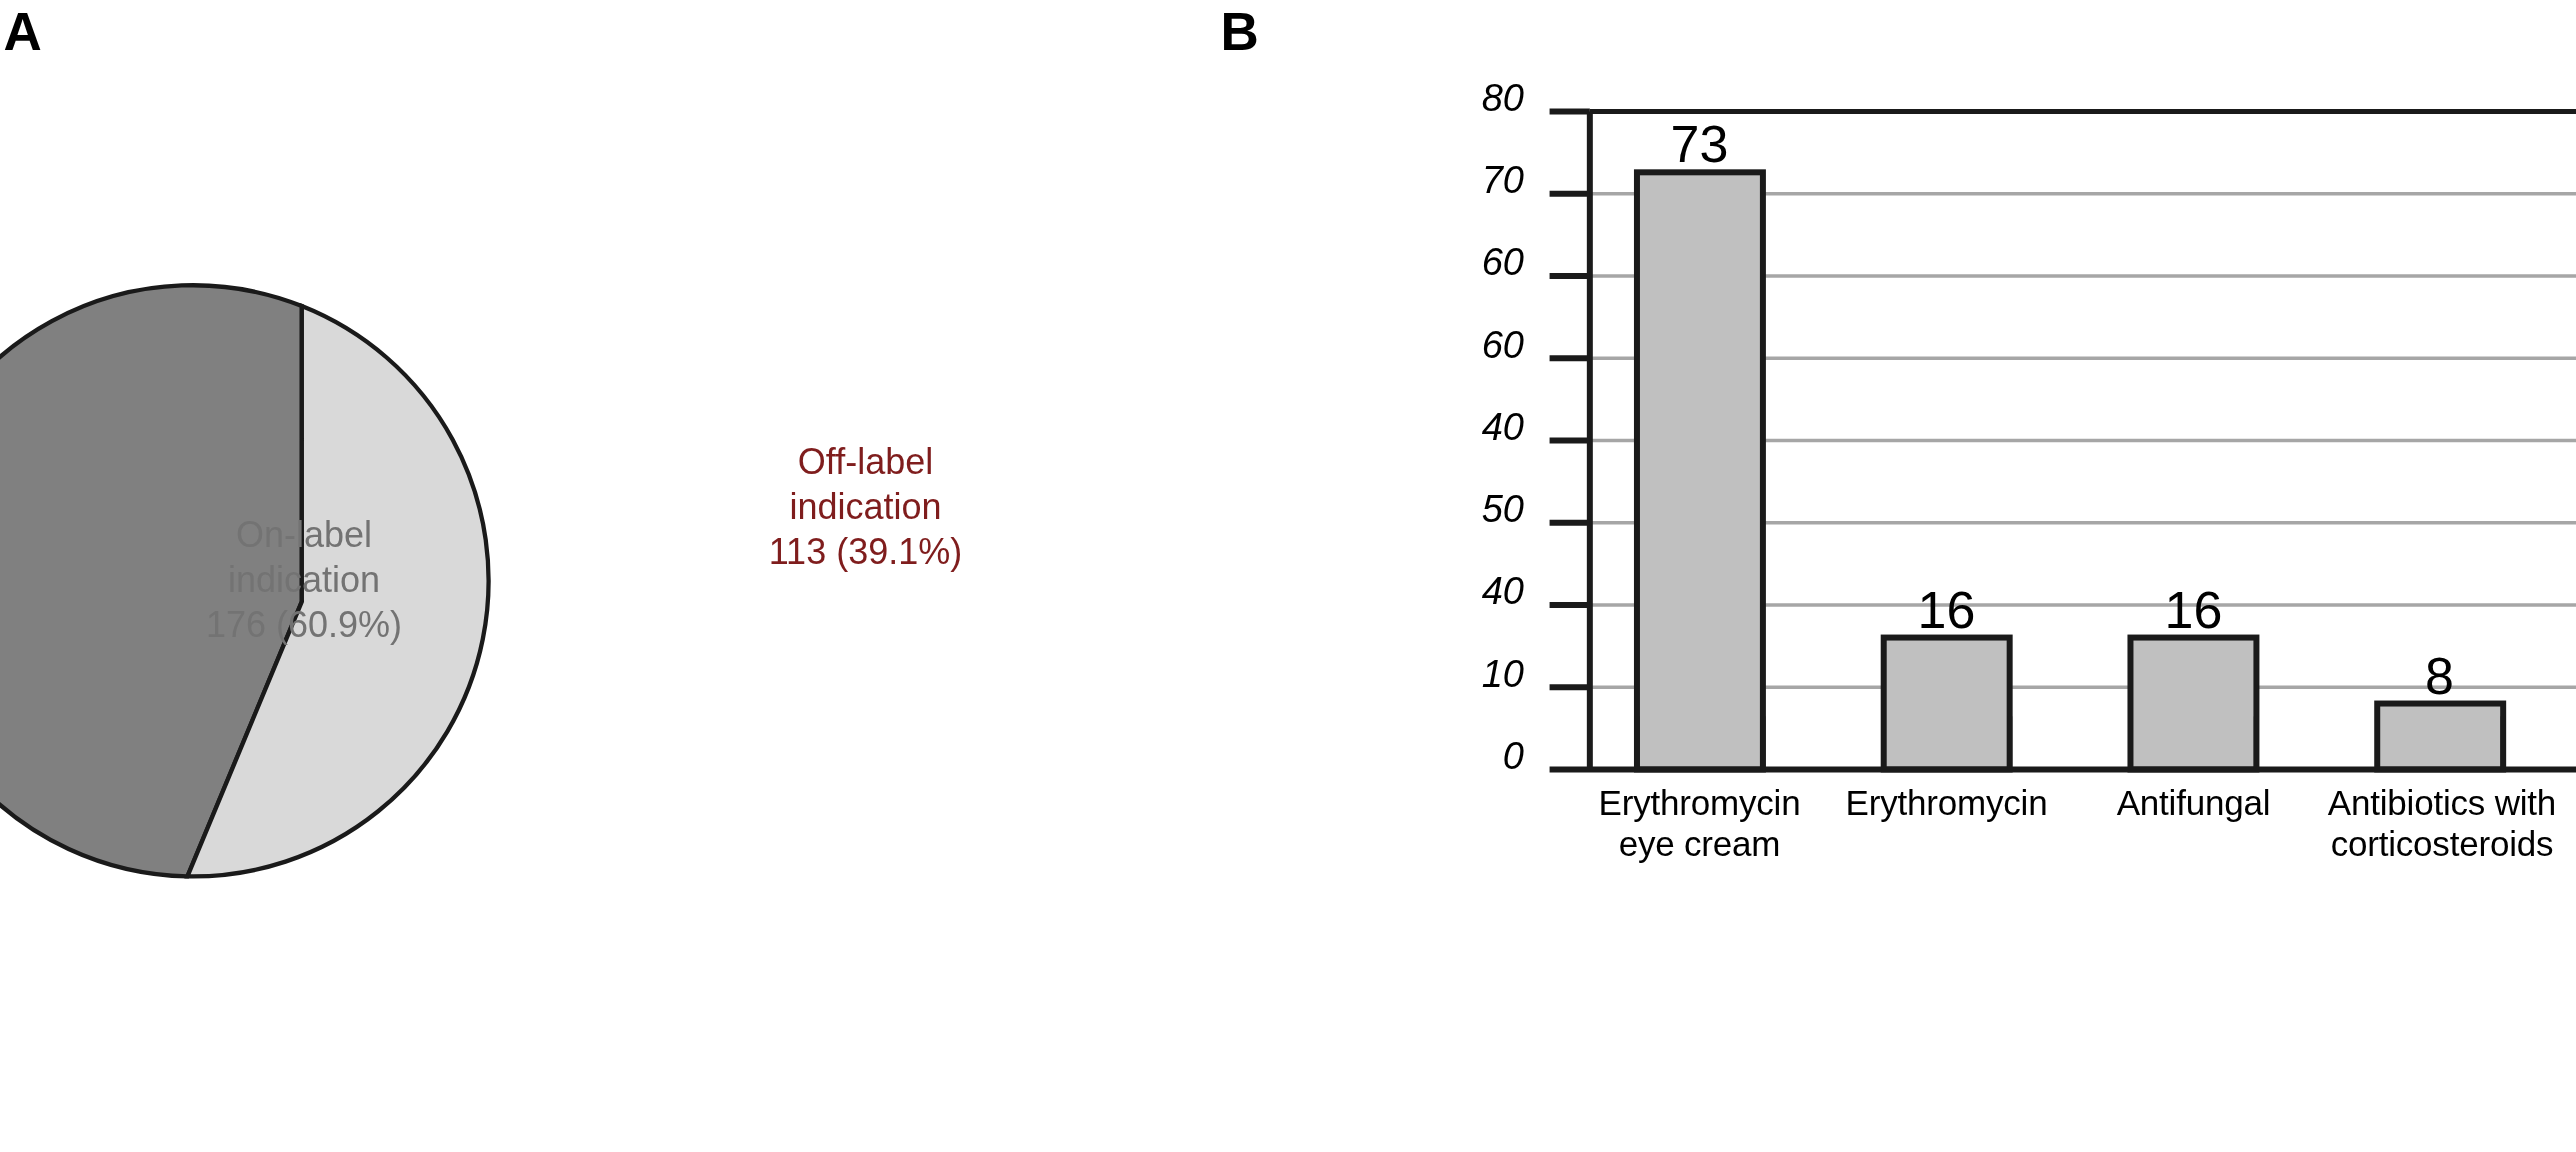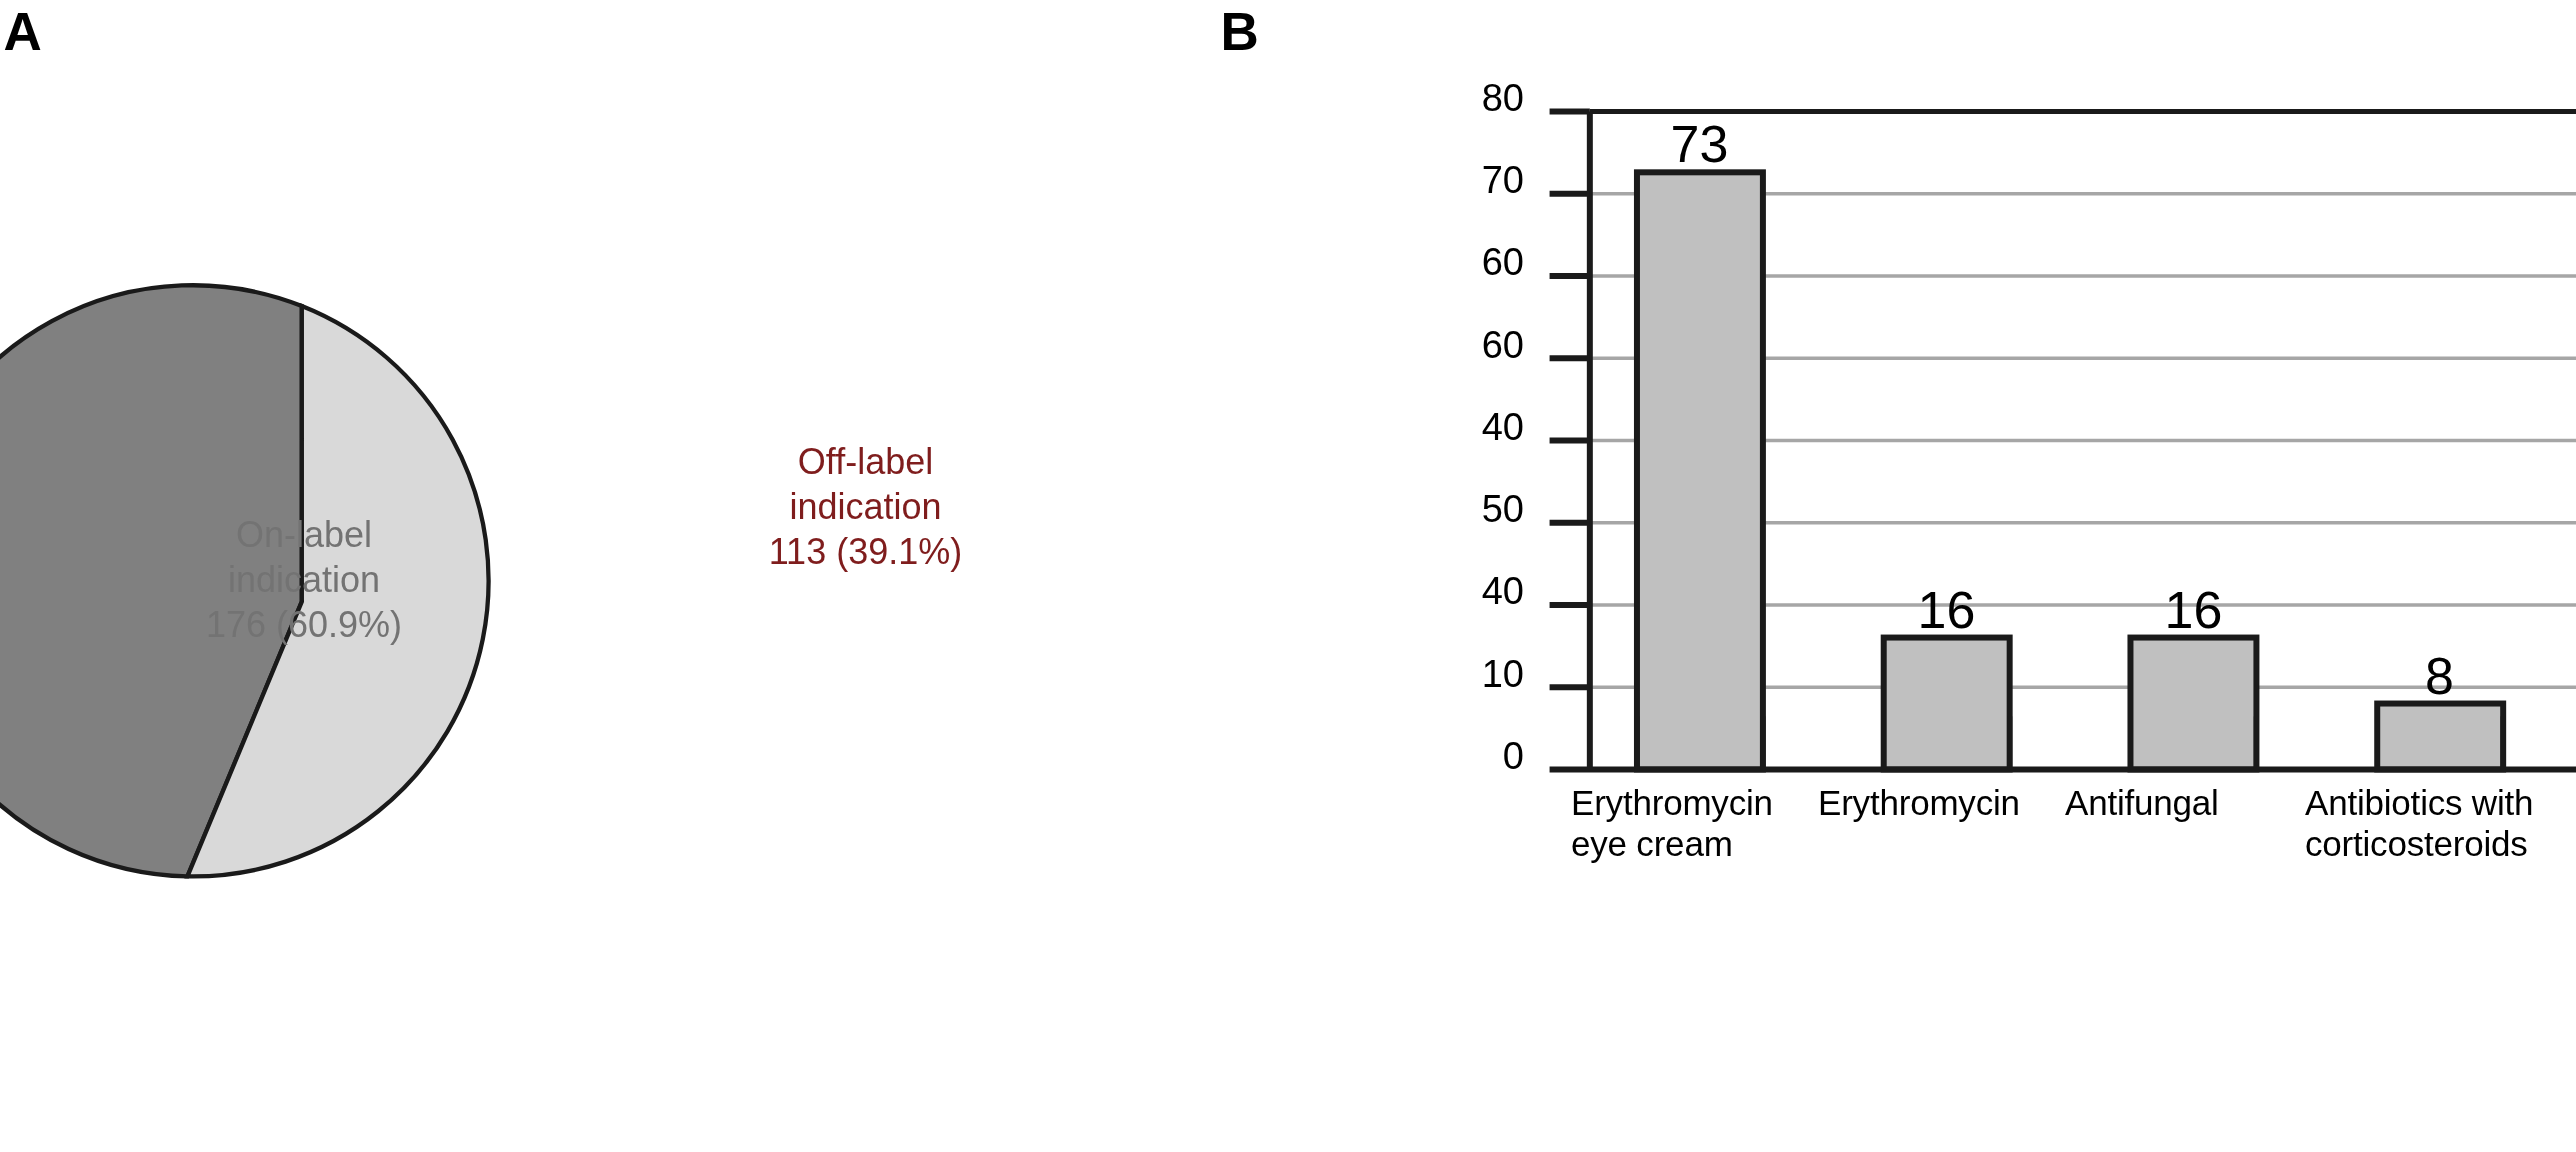--- a/index.html
+++ b/index.html
@@ -77,28 +77,30 @@
   .bar-chart-text {
     position: absolute;
     font-family: "Liberation Sans", sans-serif;
     color: #000000;
   }
   .y-tick-label {
     font-size: 38px;
     text-align: right;
     width: 94px;
     line-height: 1;
+    font-style: italic;
   }
   .bar-value-label {
     font-size: 52px;
     text-align: center;
     line-height: 1;
   }
   .x-tick-label {
     font-size: 35px;
+    text-align: center;
     line-height: 1.18;
     white-space: pre-line;
     font-stretch: condensed;
     letter-spacing: -0.2px;
   }
 </style>
 </head>
 <body>
 
 <div id="panel-a">

